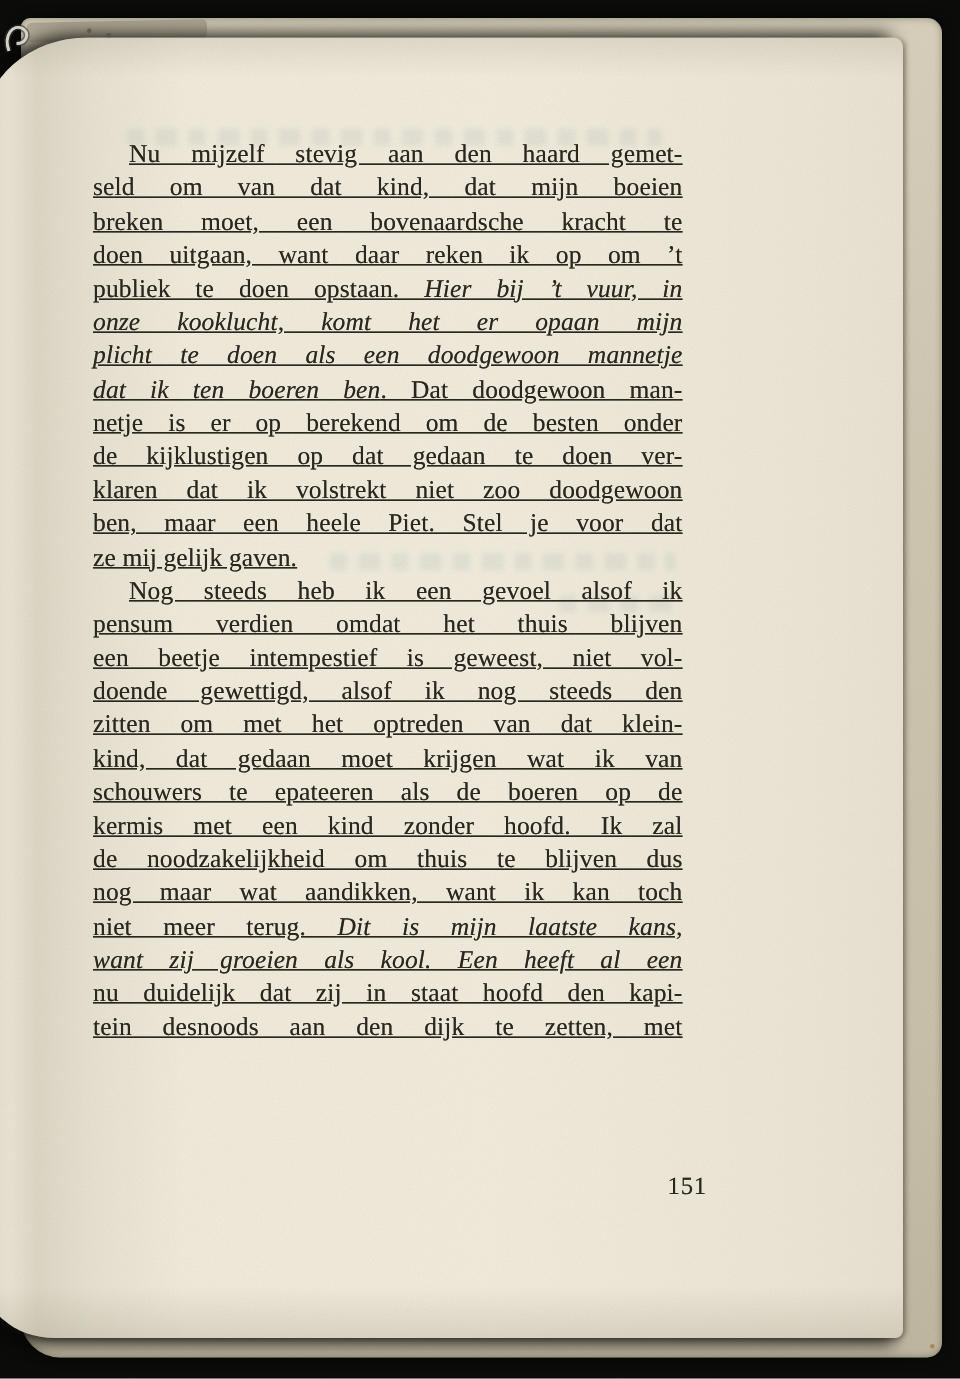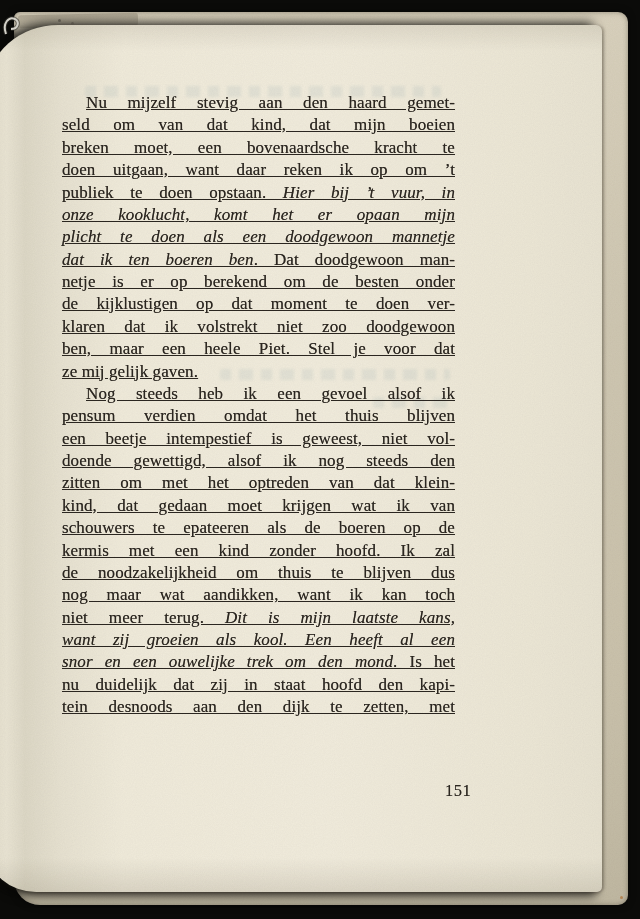--- a/index.html
+++ b/index.html
@@ -88,37 +88,36 @@
   <div class="text-block">
       <div class="line"><span class="ind"></span><span>Nu mijzelf stevig aan den haard gemet-</span></div>
       <div class="line"><span>seld om van dat kind, dat mijn boeien</span></div>
       <div class="line"><span>breken moet, een bovenaardsche kracht te</span></div>
       <div class="line"><span>doen uitgaan, want daar reken ik op om ’t</span></div>
       <div class="line"><span>publiek te doen opstaan. </span><span class="it">Hier bij ’t vuur, in</span></div>
       <div class="line"><span class="it">onze kooklucht, komt het er opaan mijn</span></div>
       <div class="line"><span class="it">plicht te doen als een doodgewoon mannetje</span></div>
       <div class="line"><span class="it">dat ik ten boeren ben</span><span>. Dat doodgewoon man-</span></div>
       <div class="line"><span>netje is er op berekend om de besten onder</span></div>
-      <div class="line"><span>de kijklustigen op dat moment te doen ver-</span></div>
+      <div class="line"><span>de kijklustigen op dat gedaan te doen ver-</span></div>
       <div class="line"><span>klaren dat ik volstrekt niet zoo doodgewoon</span></div>
       <div class="line"><span>ben, maar een heele Piet. Stel je voor dat</span></div>
       <div class="line no-just"><span>ze mij gelijk gaven.</span></div>
       <div class="line"><span class="ind"></span><span>Nog steeds heb ik een gevoel alsof ik</span></div>
       <div class="line"><span>pensum verdien omdat het thuis blijven</span></div>
       <div class="line"><span>een beetje intempestief is geweest, niet vol-</span></div>
       <div class="line"><span>doende gewettigd, alsof ik nog steeds den</span></div>
       <div class="line"><span>zitten om met het optreden van dat klein-</span></div>
       <div class="line"><span>kind, dat gedaan moet krijgen wat ik van</span></div>
       <div class="line"><span>schouwers te epateeren als de boeren op de</span></div>
       <div class="line"><span>kermis met een kind zonder hoofd. Ik zal</span></div>
       <div class="line"><span>de noodzakelijkheid om thuis te blijven dus</span></div>
       <div class="line"><span>nog maar wat aandikken, want ik kan toch</span></div>
       <div class="line"><span>niet meer terug. </span><span class="it">Dit is mijn laatste kans,</span></div>
       <div class="line"><span class="it">want zij groeien als kool. Een heeft al een</span></div>
-      <div class="line"><span class="it">snor en een ouwelijke trek om den mond</span><span>. Is het</span></div>
       <div class="line"><span>nu duidelijk dat zij in staat hoofd den kapi-</span></div>
       <div class="line"><span>tein desnoods aan den dijk te zetten, met</span></div>
     </div>
 
   <div class="folio">151</div>
 
 </div>
 
 <svg class="thread-svg" width="28" height="24">
   <path d="M4,19 C0,8 7,1 13,4 C18,7 16,14 9,14" fill="none" stroke="#3a3832" stroke-width="4" opacity=".6"></path>

